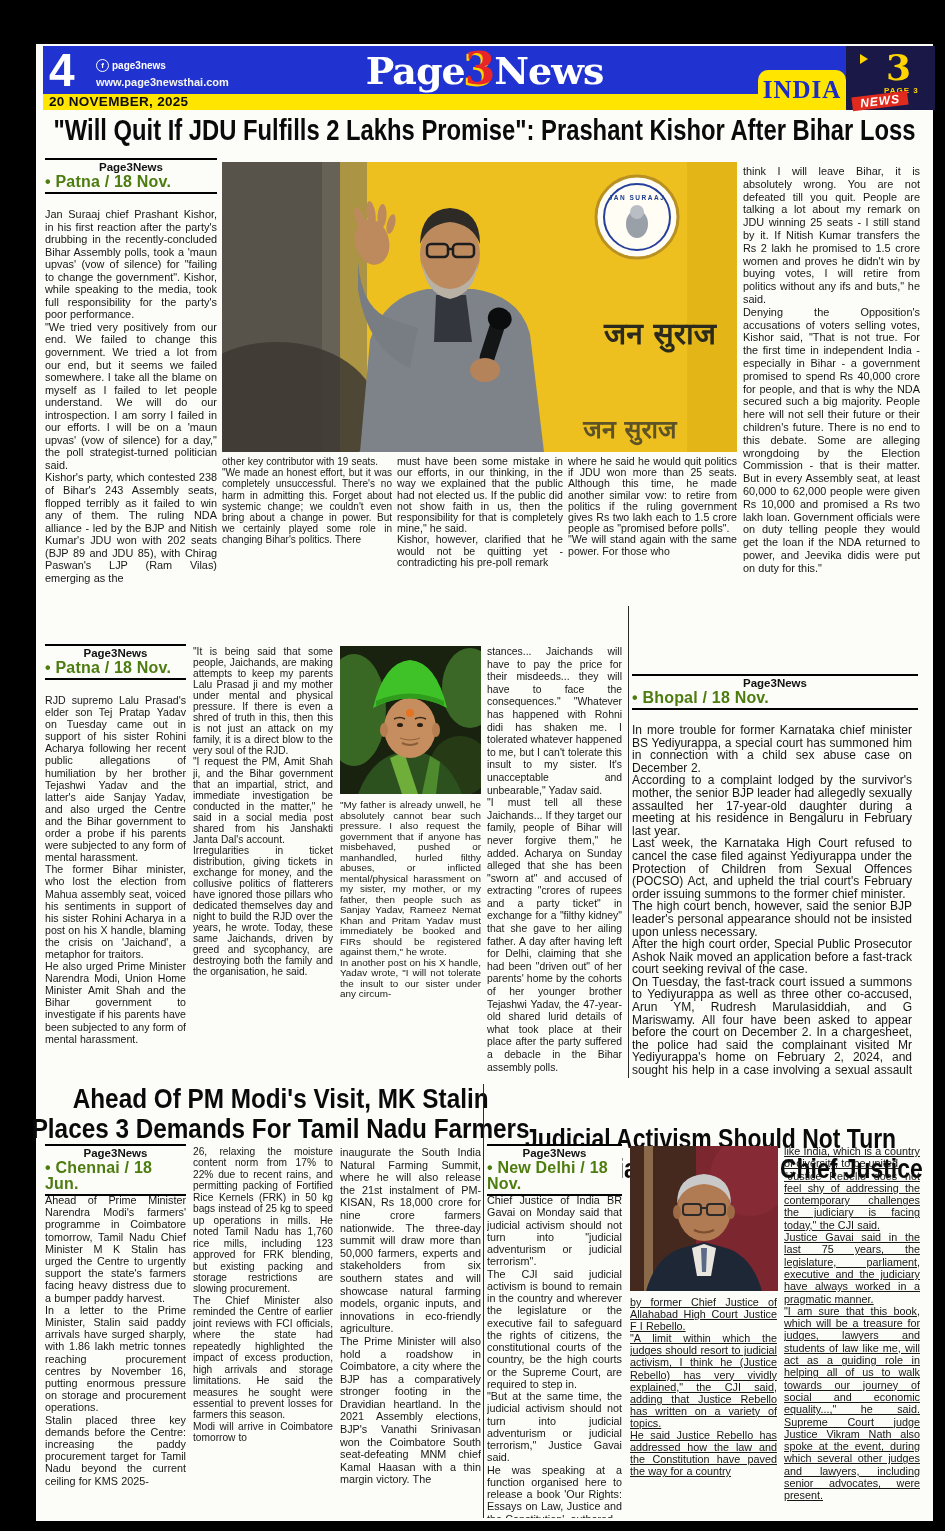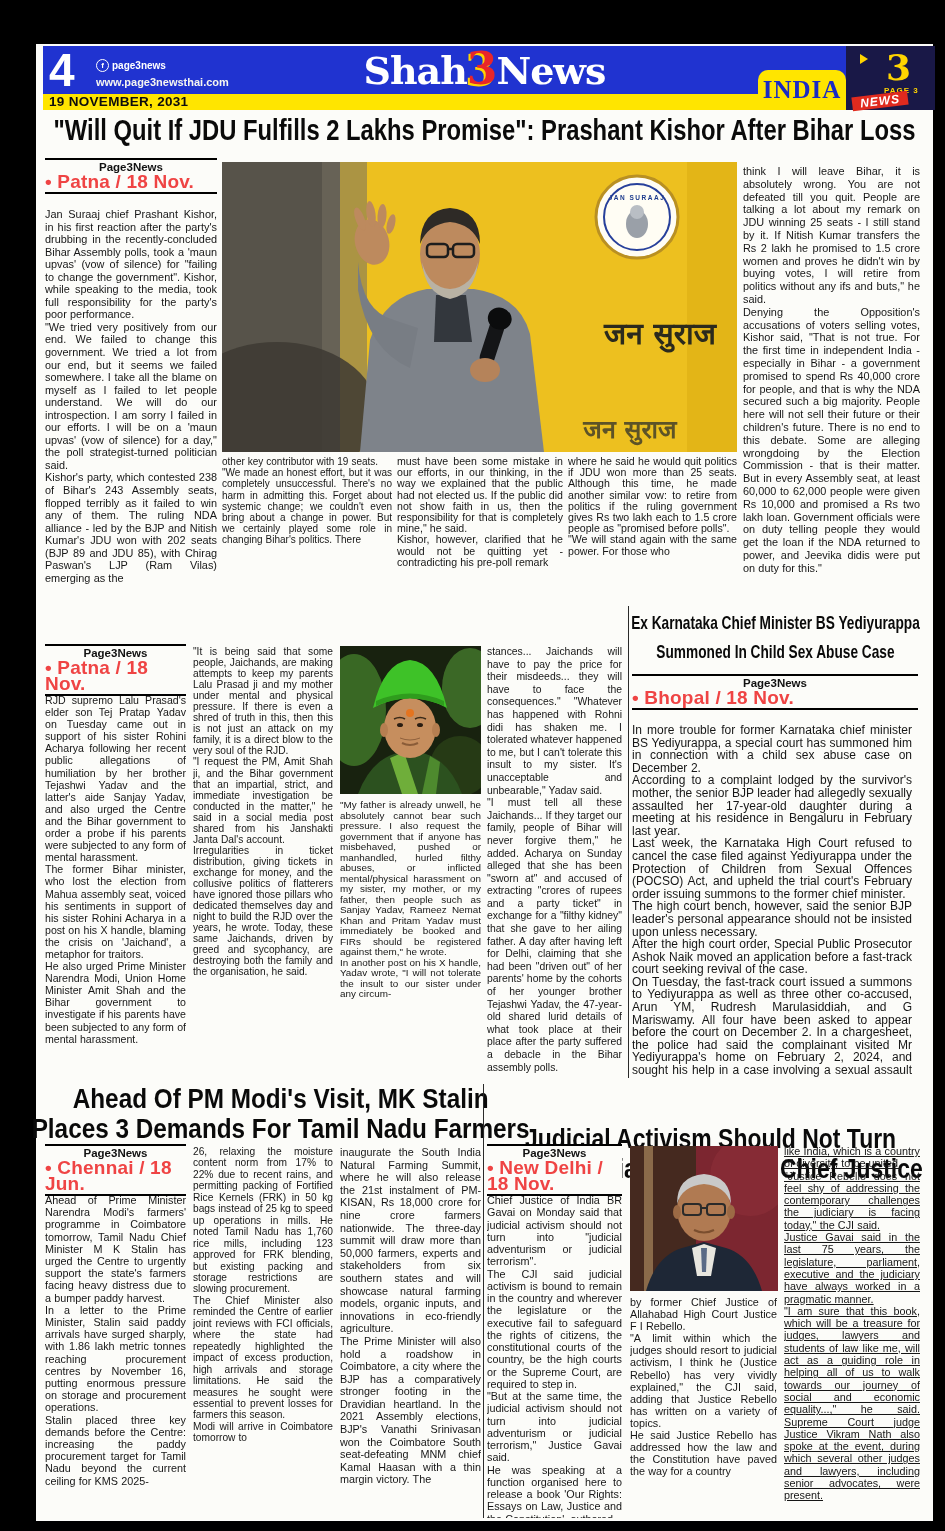--- a/index.html
+++ b/index.html
@@ -22,21 +22,21 @@
   .logo3{color:#ffd400;font-size:36px;font-weight:bold;font-family:"DejaVu Serif",serif;line-height:34px;}
   .logopage3{color:#ffd400;font-size:8px;font-weight:bold;letter-spacing:1px;}
   .logoribbon{background:#e02a1e;color:#fff;font-style:italic;font-weight:bold;font-size:12px;padding:0 8px;transform:rotate(-7deg);letter-spacing:1px;}
   .logotri{width:0;height:0;border-left:8px solid #ffd400;border-top:5px solid transparent;border-bottom:5px solid transparent;}
   
   .hl{display:flex;justify-content:center;align-items:flex-start;font-weight:bold;color:#0a0a0a;}
   .hl .in{white-space:nowrap;transform-origin:center;text-align:center;}
   
   .byline{border-top:2.5px solid #000;border-bottom:2px solid #000;padding:1px 0 2px 0;background:#fcfcf9;}
   .byline .src{text-align:center;font-weight:bold;font-size:11.5px;line-height:13px;color:#111;}
-  .byline .dl{font-weight:bold;font-size:19px;line-height:16px;color:#ef4444;letter-spacing:.2px;}
+  .byline .dl{font-weight:bold;font-size:16px;line-height:16px;color:#4d7c0f;letter-spacing:.2px;}
   
   .txt{text-align:justify;white-space:pre-line;color:#161616;overflow:hidden;word-spacing:.2px;}
   .vrule{background:#2a2a2a;width:1px;}
   svg{display:block;}
 </style>
 </head>
 <body>
 
 <div class="page">
   <div class="sheet">
@@ -45,24 +45,24 @@
     <div class="abs yellowband" style="left:7px;top:50px;width:892px;height:16px;"></div>
 
     <div class="abs pagenum" style="left:13px;top:3px;">4</div>
     <div class="abs brandrow" style="left:60px;top:15px;">
       <span class="fbicon">f</span>
       <span>page3news</span>
     </div>
     <div class="abs site" style="left:60px;top:32px;">www.page3newsthai.com</div>
 
     <div class="abs masthead" style="left:0;right:0;top:4px;">
-      <span>Shah</span><span class="m3">3</span><span>News</span>
-    </div>
-
-    <div class="abs datetxt" style="left:13px;top:50px;">19 NOVEMBER, 2031</div>
+      <span>Page</span><span class="m3">3</span><span>News</span>
+    </div>
+
+    <div class="abs datetxt" style="left:13px;top:50px;">20 NOVEMBER, 2025</div>
 
     <div class="abs indiabadge" style="left:722px;top:26px;width:88px;height:40px;">INDIA</div>
 
     <div class="abs logobox" style="left:810px;top:2px;width:89px;height:64px;">
       <div class="abs logotri" style="left:14px;top:8px;"></div>
       <div class="abs logo3" style="left:40px;top:4px;">3</div>
       <div class="abs logopage3" style="left:38px;top:40px;">PAGE 3</div>
       <div class="abs logoribbon" style="left:6px;top:48px;">NEWS</div>
     </div>
 
@@ -170,26 +170,20 @@
         <path d="M60,92 Q70,96 80,92" stroke="#6b4326" stroke-width="1" fill="none" opacity="0.6"></path>
       </svg>
     </div>
     <div class="abs txt" style="left:304px;top:756px;width:141px;height:278px;font-size:9.9px;line-height:10.5px;">"My father is already unwell, he absolutely cannot bear such pressure. I also request the government that if anyone has misbehaved, pushed or manhandled, hurled filthy abuses, or inflicted mental/physical harassment on my sister, my mother, or my father, then people such as Sanjay Yadav, Rameez Nemat Khan and Pritam Yadav must immediately be booked and FIRs should be registered against them," he wrote.
 In another post on his X handle, Yadav wrote, "I will not tolerate the insult to our sister under any circum-</div>
     <div class="abs txt" style="left:451px;top:602px;width:135px;height:432px;font-size:10.4px;line-height:12.6px;">stances... Jaichands will have to pay the price for their misdeeds... they will have to face the consequences." "Whatever has happened with Rohni didi has shaken me. I tolerated whatever happened to me, but I can't tolerate this insult to my sister. It's unacceptable and unbearable," Yadav said.
 "I must tell all these Jaichands... If they target our family, people of Bihar will never forgive them," he added. Acharya on Sunday alleged that she has been "sworn at" and accused of extracting "crores of rupees and a party ticket" in exchange for a "filthy kidney" that she gave to her ailing father. A day after having left for Delhi, claiming that she had been "driven out" of her parents' home by the cohorts of her younger brother Tejashwi Yadav, the 47-year-old shared lurid details of what took place at their place after the party suffered a debacle in the Bihar assembly polls.</div>
 
     <div class="abs vrule" style="left:592px;top:562px;height:472px;"></div>
 
-    <div class="abs hl" style="left:596px;top:564px;width:286px;height:62px;font-size:19px;">
-      <span class="in" style="transform:scaleX(0.72);line-height:29px;">
-        <span style="display:block;">Ex Karnataka Chief Minister BS Yediyurappa</span>
-        <span style="display:block;">Summoned In Child Sex Abuse Case</span>
-      </span>
-    </div>
     <div class="abs byline" style="left:596px;top:630px;width:286px;">
       <div class="src">Page3News</div>
       <div class="dl">• Bhopal  /  18 Nov.</div>
     </div>
     <div class="abs txt" style="left:596px;top:680px;width:280px;height:354px;font-size:12px;line-height:12.6px;">In more trouble for former Karnataka chief minister BS Yediyurappa, a special court has summoned him in connection with a child sex abuse case on December 2.
 According to a complaint lodged by the survivor's mother, the senior BJP leader had allegedly sexually assaulted her 17-year-old daughter during a meeting at his residence in Bengaluru in February last year.
 Last week, the Karnataka High Court refused to cancel the case filed against Yediyurappa under the Protection of Children from Sexual Offences (POCSO) Act, and upheld the trial court's February order issuing summons to the former chief minister.
 The high court bench, however, said the senior BJP leader's personal appearance should not be insisted upon unless necessary.
 After the high court order, Special Public Prosecutor Ashok Naik moved an application before a fast-track court seeking revival of the case.
 On Tuesday, the fast-track court issued a summons to Yediyurappa as well as three other co-accused, Arun YM, Rudresh Marulasiddiah, and G Mariswamy. All four have been asked to appear before the court on December 2.  In a chargesheet, the police had said the complainant visited Mr Yediyurappa's home on  February 2, 2024, and sought his help in a case involving a sexual assault on her 17-year-old daughter. She alleged Yediyurappa took the girl into a room, locked it, and sexually harassed her. The survivor resisted and left the room, after which the former chief minister refused to help them.</div>
@@ -247,21 +241,21 @@
 
         <path d="M47,58 Q47,30 74,28 Q101,30 101,58 Q96,40 74,38 Q52,40 47,58 Z" fill="#c9c9c9"></path>
 
         <rect x="53" y="58" width="18" height="11" rx="3" fill="none" stroke="#2a2a2a" stroke-width="2"></rect>
         <rect x="77" y="58" width="18" height="11" rx="3" fill="none" stroke="#2a2a2a" stroke-width="2"></rect>
         <line x1="71" y1="62" x2="77" y2="62" stroke="#2a2a2a" stroke-width="2"></line>
 
         <path d="M64,84 Q74,89 84,84" stroke="#7a4e2e" stroke-width="2" fill="none"></path>
       </svg>
     </div>
-    <div class="abs txt" style="left:594px;top:1252px;width:147px;height:222px;font-size:10.8px;line-height:12.1px;">by former Chief Justice of Allahabad High Court Justice F I Rebello.
+    <div class="abs txt" style="left:594px;top:1252px;width:147px;height:222px;font-size:10.8px;line-height:12.1px;text-decoration:underline;">by former Chief Justice of Allahabad High Court Justice F I Rebello.
 "A limit within which the judges should resort to judicial activism, I think he (Justice Rebello) has very vividly explained," the CJI said, adding that Justice Rebello has written on a variety of topics.
 He said Justice Rebello has addressed how the law and the Constitution have paved the way for a country</div>
     <div class="abs txt" style="left:748px;top:1101px;width:136px;height:373px;font-size:10.8px;line-height:12.3px;text-decoration:underline;">like India, which is a country of diversity, to be united.
 "Justice Rebello does not feel shy of addressing the contemporary challenges the judiciary is facing today," the CJI said.
 Justice Gavai said in the last 75 years, the legislature, parliament, executive and the judiciary have always worked in a pragmatic manner.
 "I am sure that this book, which will be a treasure for judges, lawyers and students of law like me, will act as a guiding role in helping all of us to walk towards our journey of social and economic equality...," he said. Supreme Court judge Justice Vikram Nath also spoke at the event, during which several other judges and lawyers, including senior advocates, were present.</div>
 
   </div>
 </div>
 

